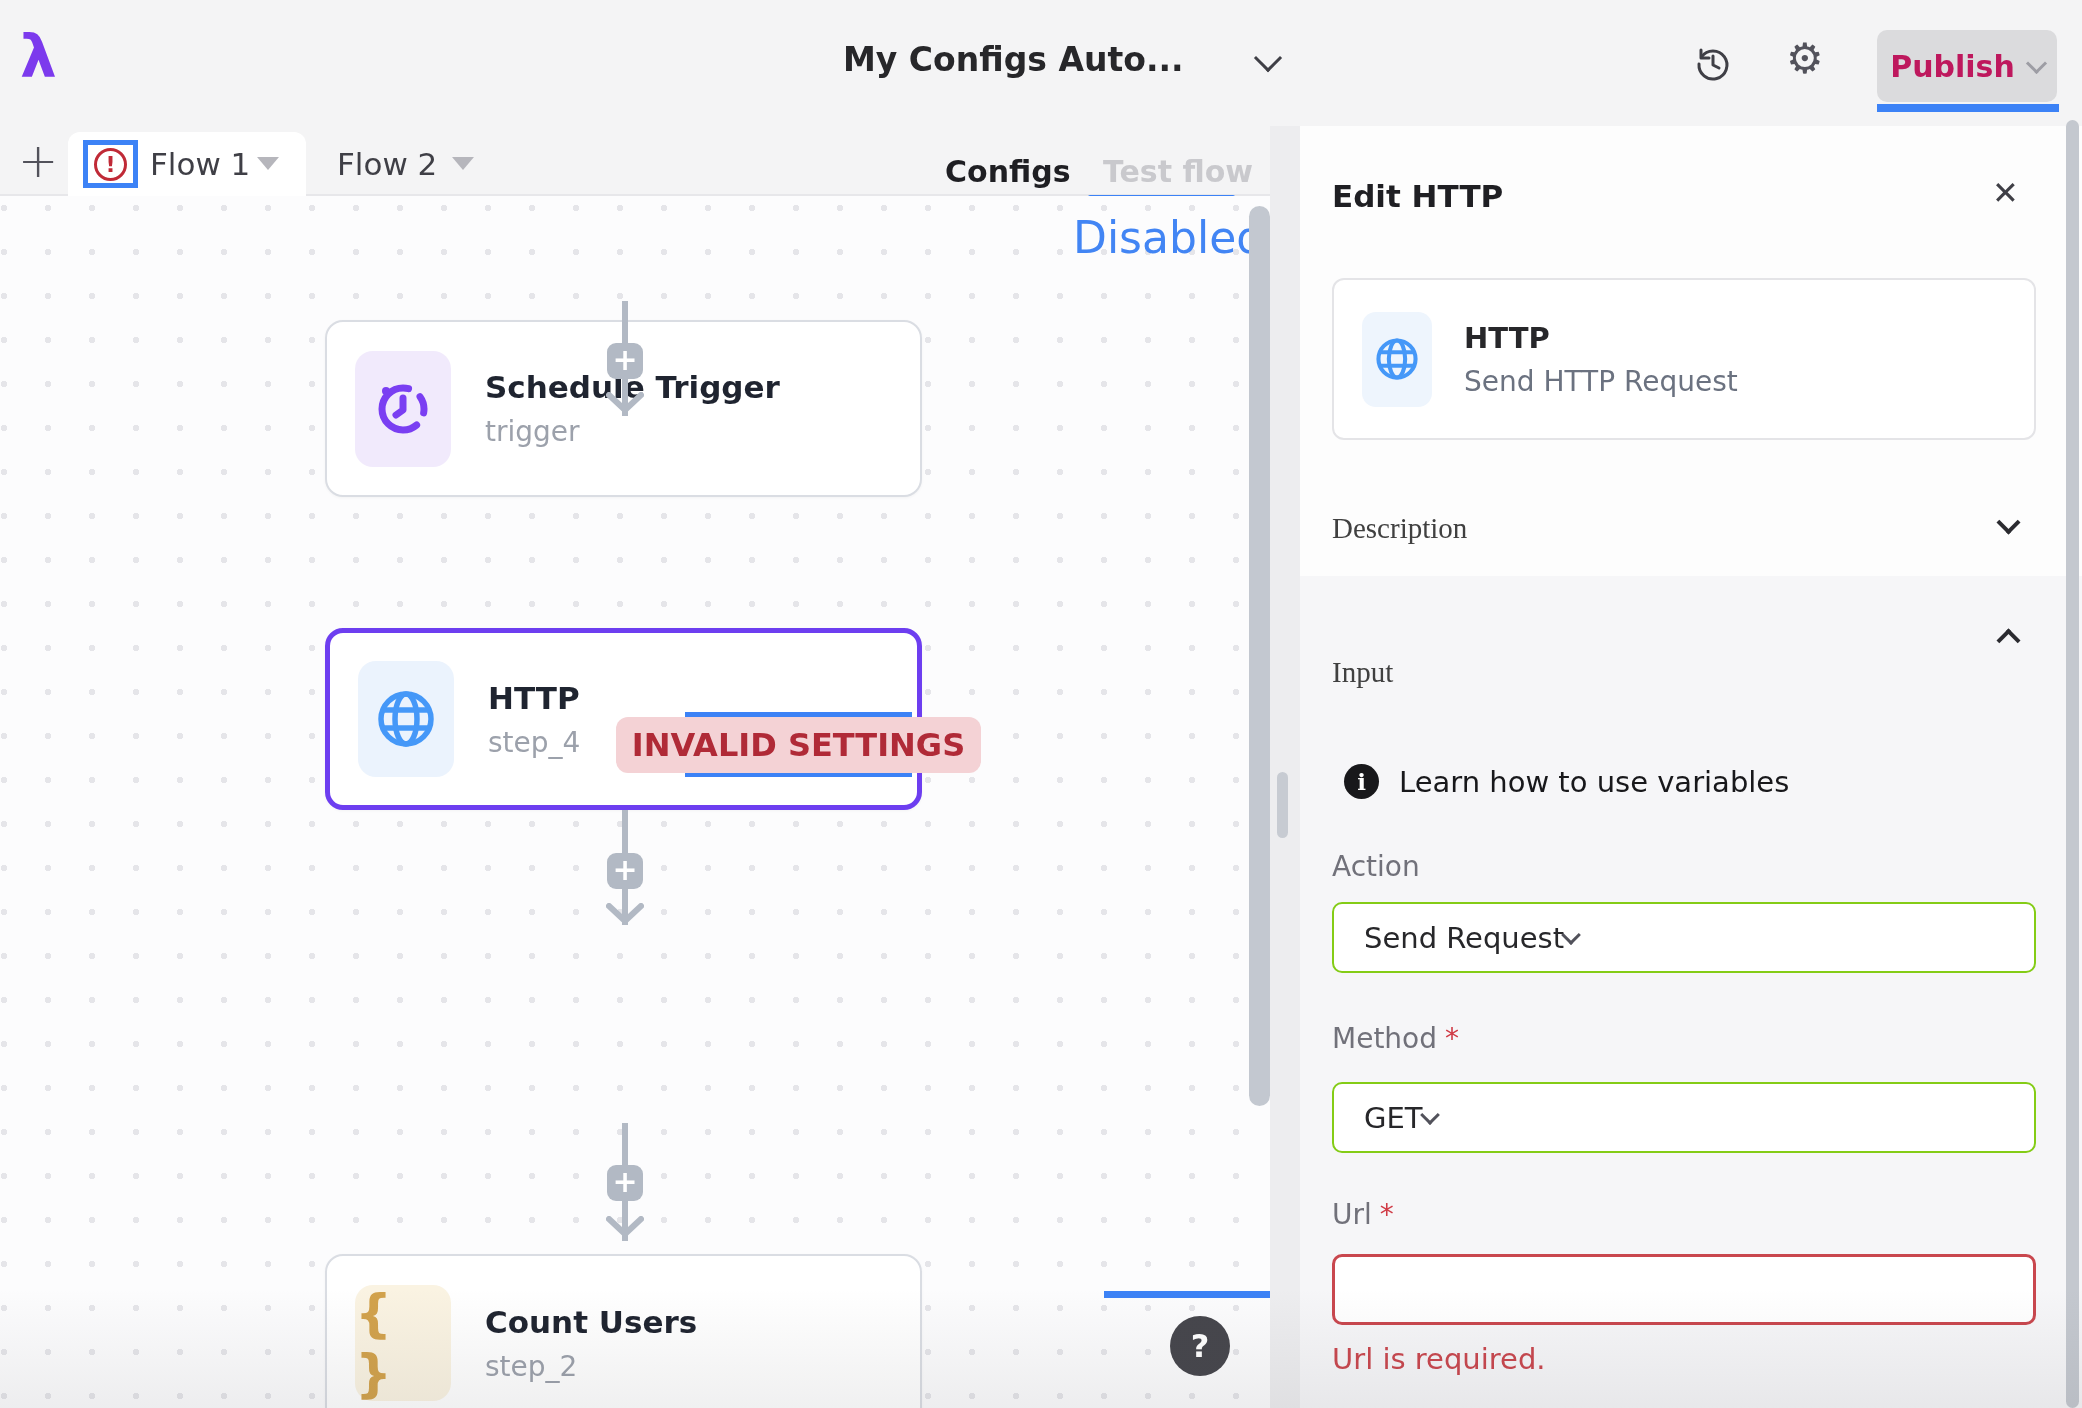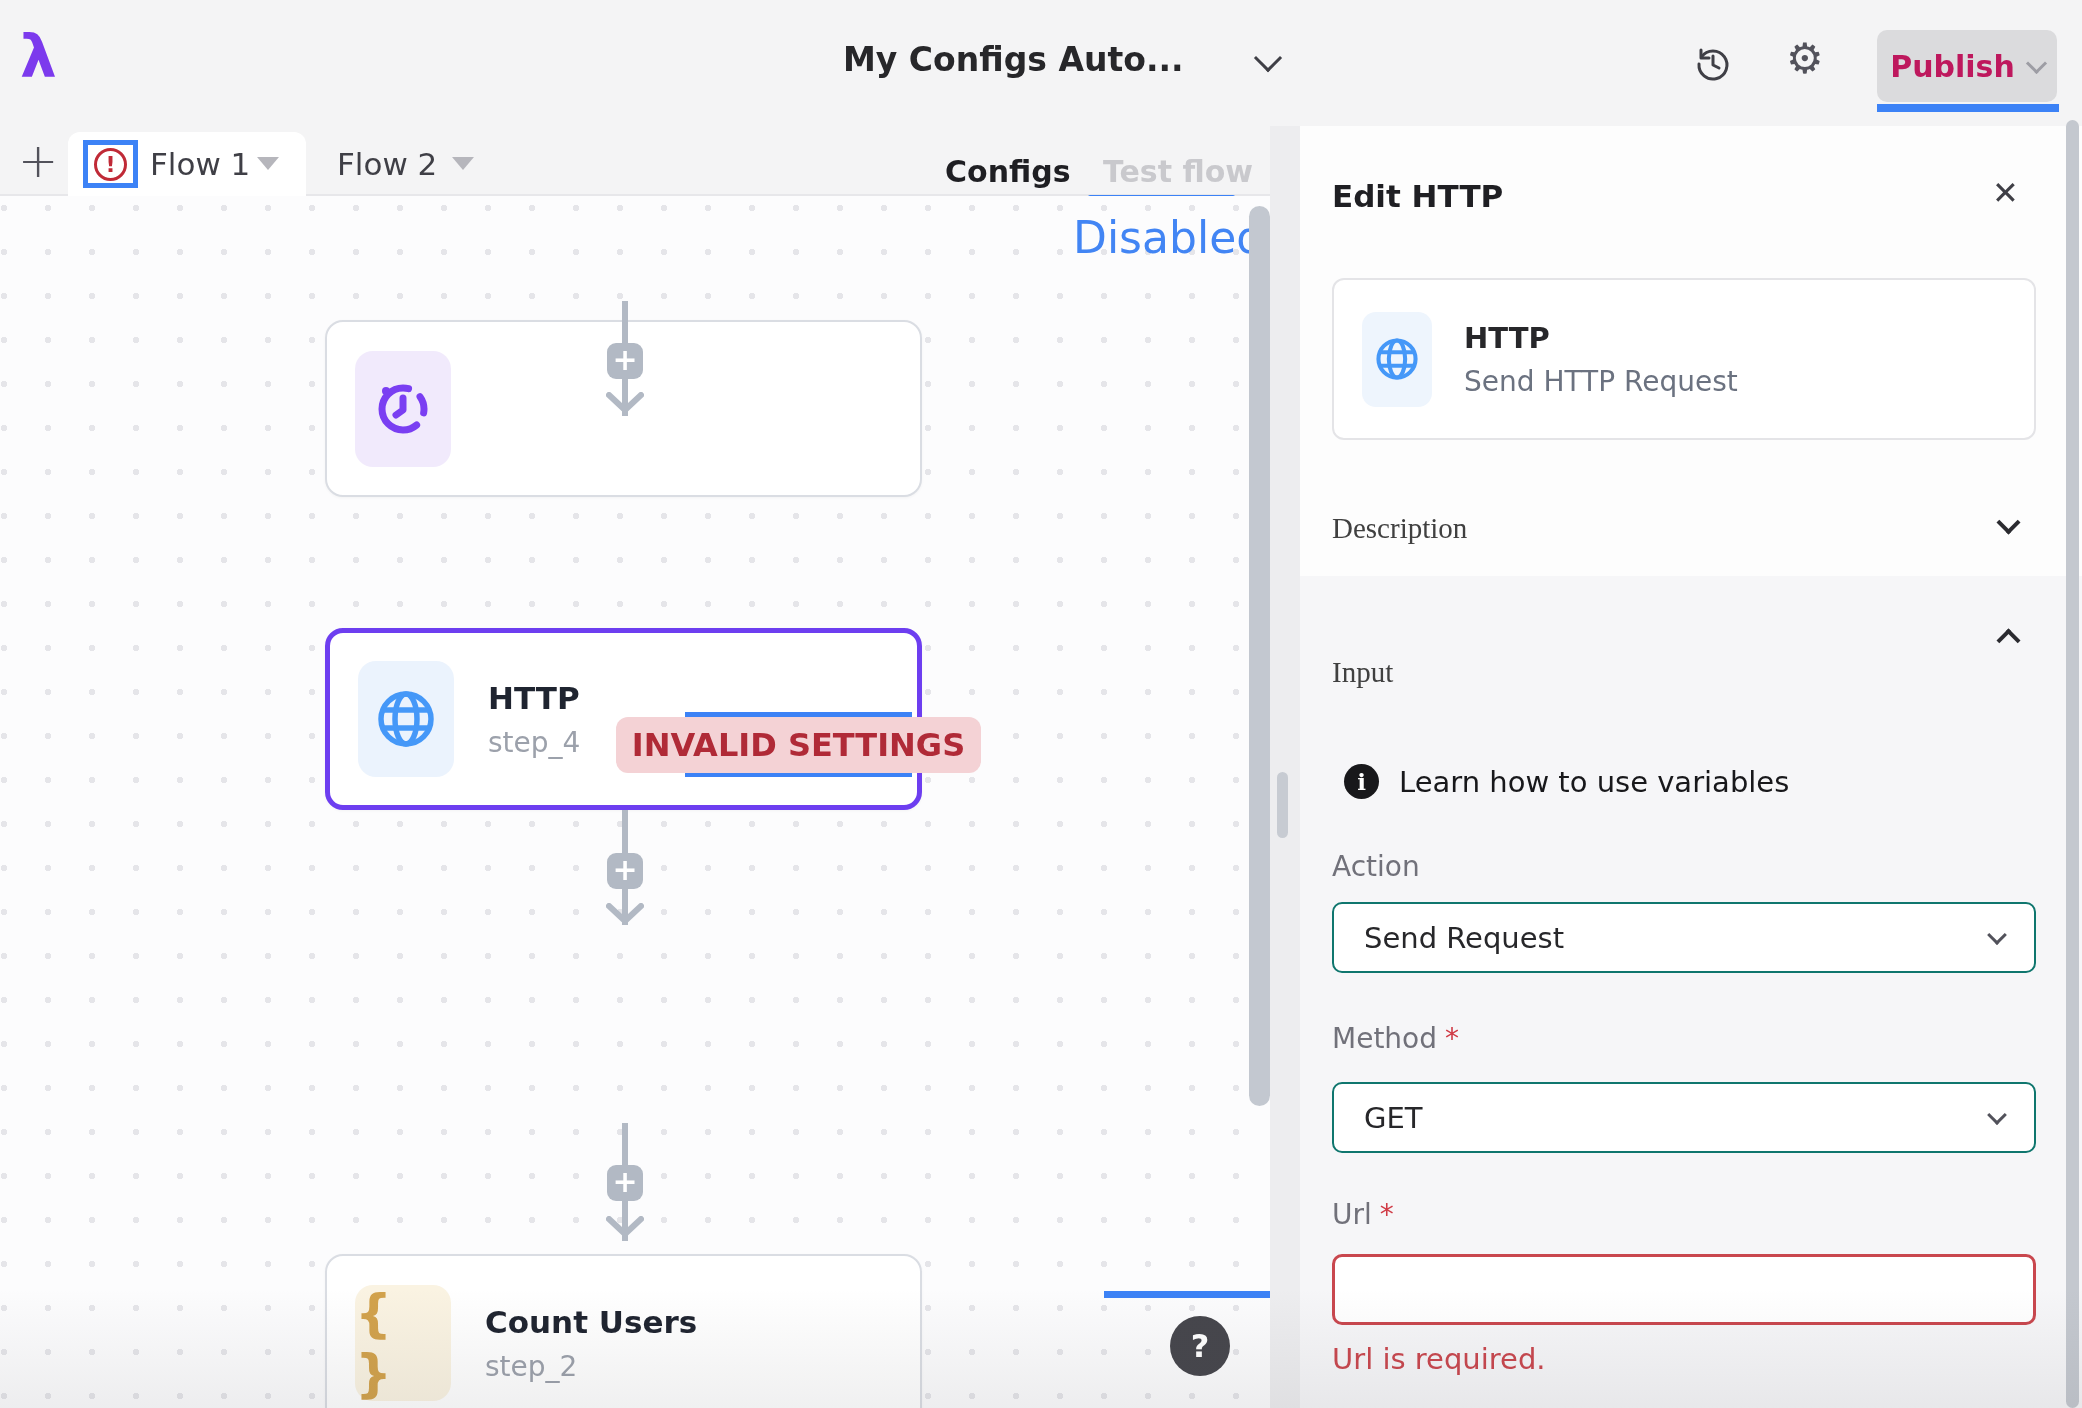--- a/index.html
+++ b/index.html
@@ -107,22 +107,22 @@
   .input-chev { left:700px; top:506px; }
 
   .learn-row { left:44px; top:638px; display:flex; align-items:center; gap:20px; }
   .info-ico { width:35px; height:35px; border-radius:50%; background:#18181b; color:#fff; font-size:23px; font-weight:bold;
     display:flex; align-items:center; justify-content:center; font-family:"DejaVu Serif","Liberation Serif",serif; }
   .learn-txt { font-size:29px; color:#18181b; }
 
   .field-label { font-size:28px; color:#71717a; }
   .req { color:#d03a45; margin-left:8px; }
   .action-label { left:32px; top:724px; }
-  .select { left:32px; width:704px; height:71px; background:#fff; border:2px solid #0f766e; border-radius:10px;
-    display:flex; align-items:center; padding:0 30px; justify-content:space-between; }
+  .select { left:32px; width:704px; height:71px; background:#fff; border:2px solid #84cc16; border-radius:10px;
+    display:flex; align-items:center; padding:0 30px; justify-content:flex-start; }
   .action-select { top:776px; }
   .method-label { left:32px; top:896px; }
   .method-select { top:956px; }
   .url-label { left:32px; top:1072px; }
   .select-value { font-size:29px; color:#27272a; }
   .sel-chev { width:14px; height:14px; border-right:3px solid #52525b; border-bottom:3px solid #52525b; transform:rotate(45deg); margin-top:-6px; }
   .url-input { left:32px; top:1128px; width:704px; height:71px; background:#fff; border:3px solid #c9474e; border-radius:10px; font-size:29px; padding:0 26px; color:#27272a; outline:none; }
   .url-error { left:32px; top:1216px; font-size:29px; color:#c9474e; }
 
   .panel-scroll { left:766px; top:-6px; width:13px; height:1288px; background:#c4c8cf; border-radius:7px; }
@@ -173,20 +173,24 @@
     <div class="abs disabled-anno anno-canvas" style="left:1073px; top:16px;">Disabled</div>
 
     <div class="abs node n1">
       <div class="node-ico ico-purple">
         <svg width="60" height="60" viewBox="0 0 60 60">
           <circle cx="30" cy="30" r="21" fill="none" stroke="#7a3ff2" stroke-width="7" stroke-linecap="round" stroke-dasharray="86 14" stroke-dashoffset="-18"></circle>
           <circle cx="13" cy="12" r="4" fill="#7a3ff2"></circle>
           <path d="M30 19 L30 31 L23 36" fill="none" stroke="#7a3ff2" stroke-width="7" stroke-linecap="round" stroke-linejoin="round"></path>
         </svg>
       </div>
+      <div class="node-txt">
+        <div class="node-title">Schedule Trigger</div>
+        <div class="node-sub">trigger</div>
+      </div>
     </div>
 
     <div class="abs conn-line cl1"></div>
     <div class="abs plus-node pn1">+</div>
     <svg class="abs conn-arrow ca1" viewBox="0 0 38 22">
         <path d="M3 3 L19 18 L35 3" fill="none" stroke="#b2b9c4" stroke-width="6" stroke-linecap="round" stroke-linejoin="round"></path>
       </svg>
 
     <div class="abs node n2 selected">
       <div class="node-ico ico-blue">

